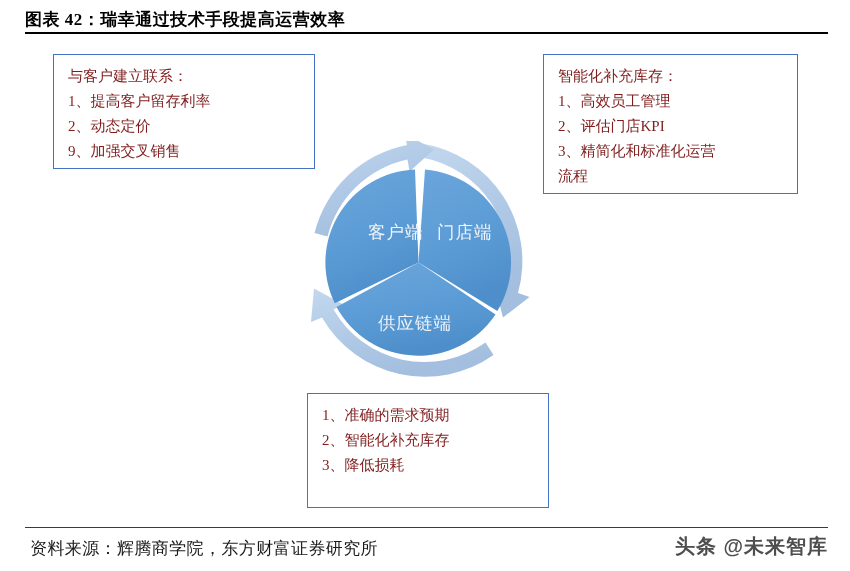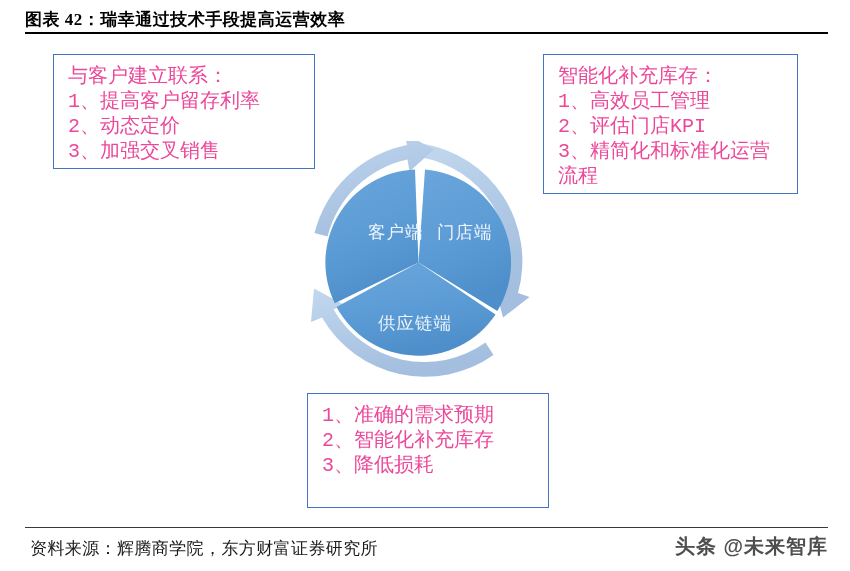--- a/index.html
+++ b/index.html
@@ -84,23 +84,23 @@
 
   
   .callout {
     position: absolute;
     box-sizing: border-box;
     background: #ffffff;
     border: 1.6px solid #4472C4;
     padding: 9px 12px 9px 14px;
   }
   .callout .line {
-    font-family: Liberation Mono, monospace;
-    font-size: 20px;
-    color: #ec4899;
+    font-family: Liberation Serif, serif;
+    font-size: 15px;
+    color: #7f1d1d;
     line-height: 25px;
     white-space: nowrap;
   }
 
   #box-customer { left: 53px;  top: 54px;  width: 262px; height: 115px; }
   #box-store    { left: 543px; top: 54px;  width: 255px; height: 140px; }
   #box-supply   { left: 307px; top: 393px; width: 242px; height: 115px; }
 
   
   #cycle {
@@ -126,21 +126,21 @@
 
   <div class="title-row">
     <span class="title-text">图表 42：瑞幸通过技术手段提高运营效率</span>
   </div>
   <div class="title-rule"></div>
 
   <div class="callout" id="box-customer">
     <div class="line">与客户建立联系：</div>
     <div class="line">1、提高客户留存利率</div>
     <div class="line">2、动态定价</div>
-    <div class="line">3、加强交叉销售</div>
+    <div class="line">9、加强交叉销售</div>
   </div>
 
   <div class="callout" id="box-store">
     <div class="line">智能化补充库存：</div>
     <div class="line">1、高效员工管理</div>
     <div class="line">2、评估门店KPI</div>
     <div class="line">3、精简化和标准化运营</div>
     <div class="line">流程</div>
   </div>
 

